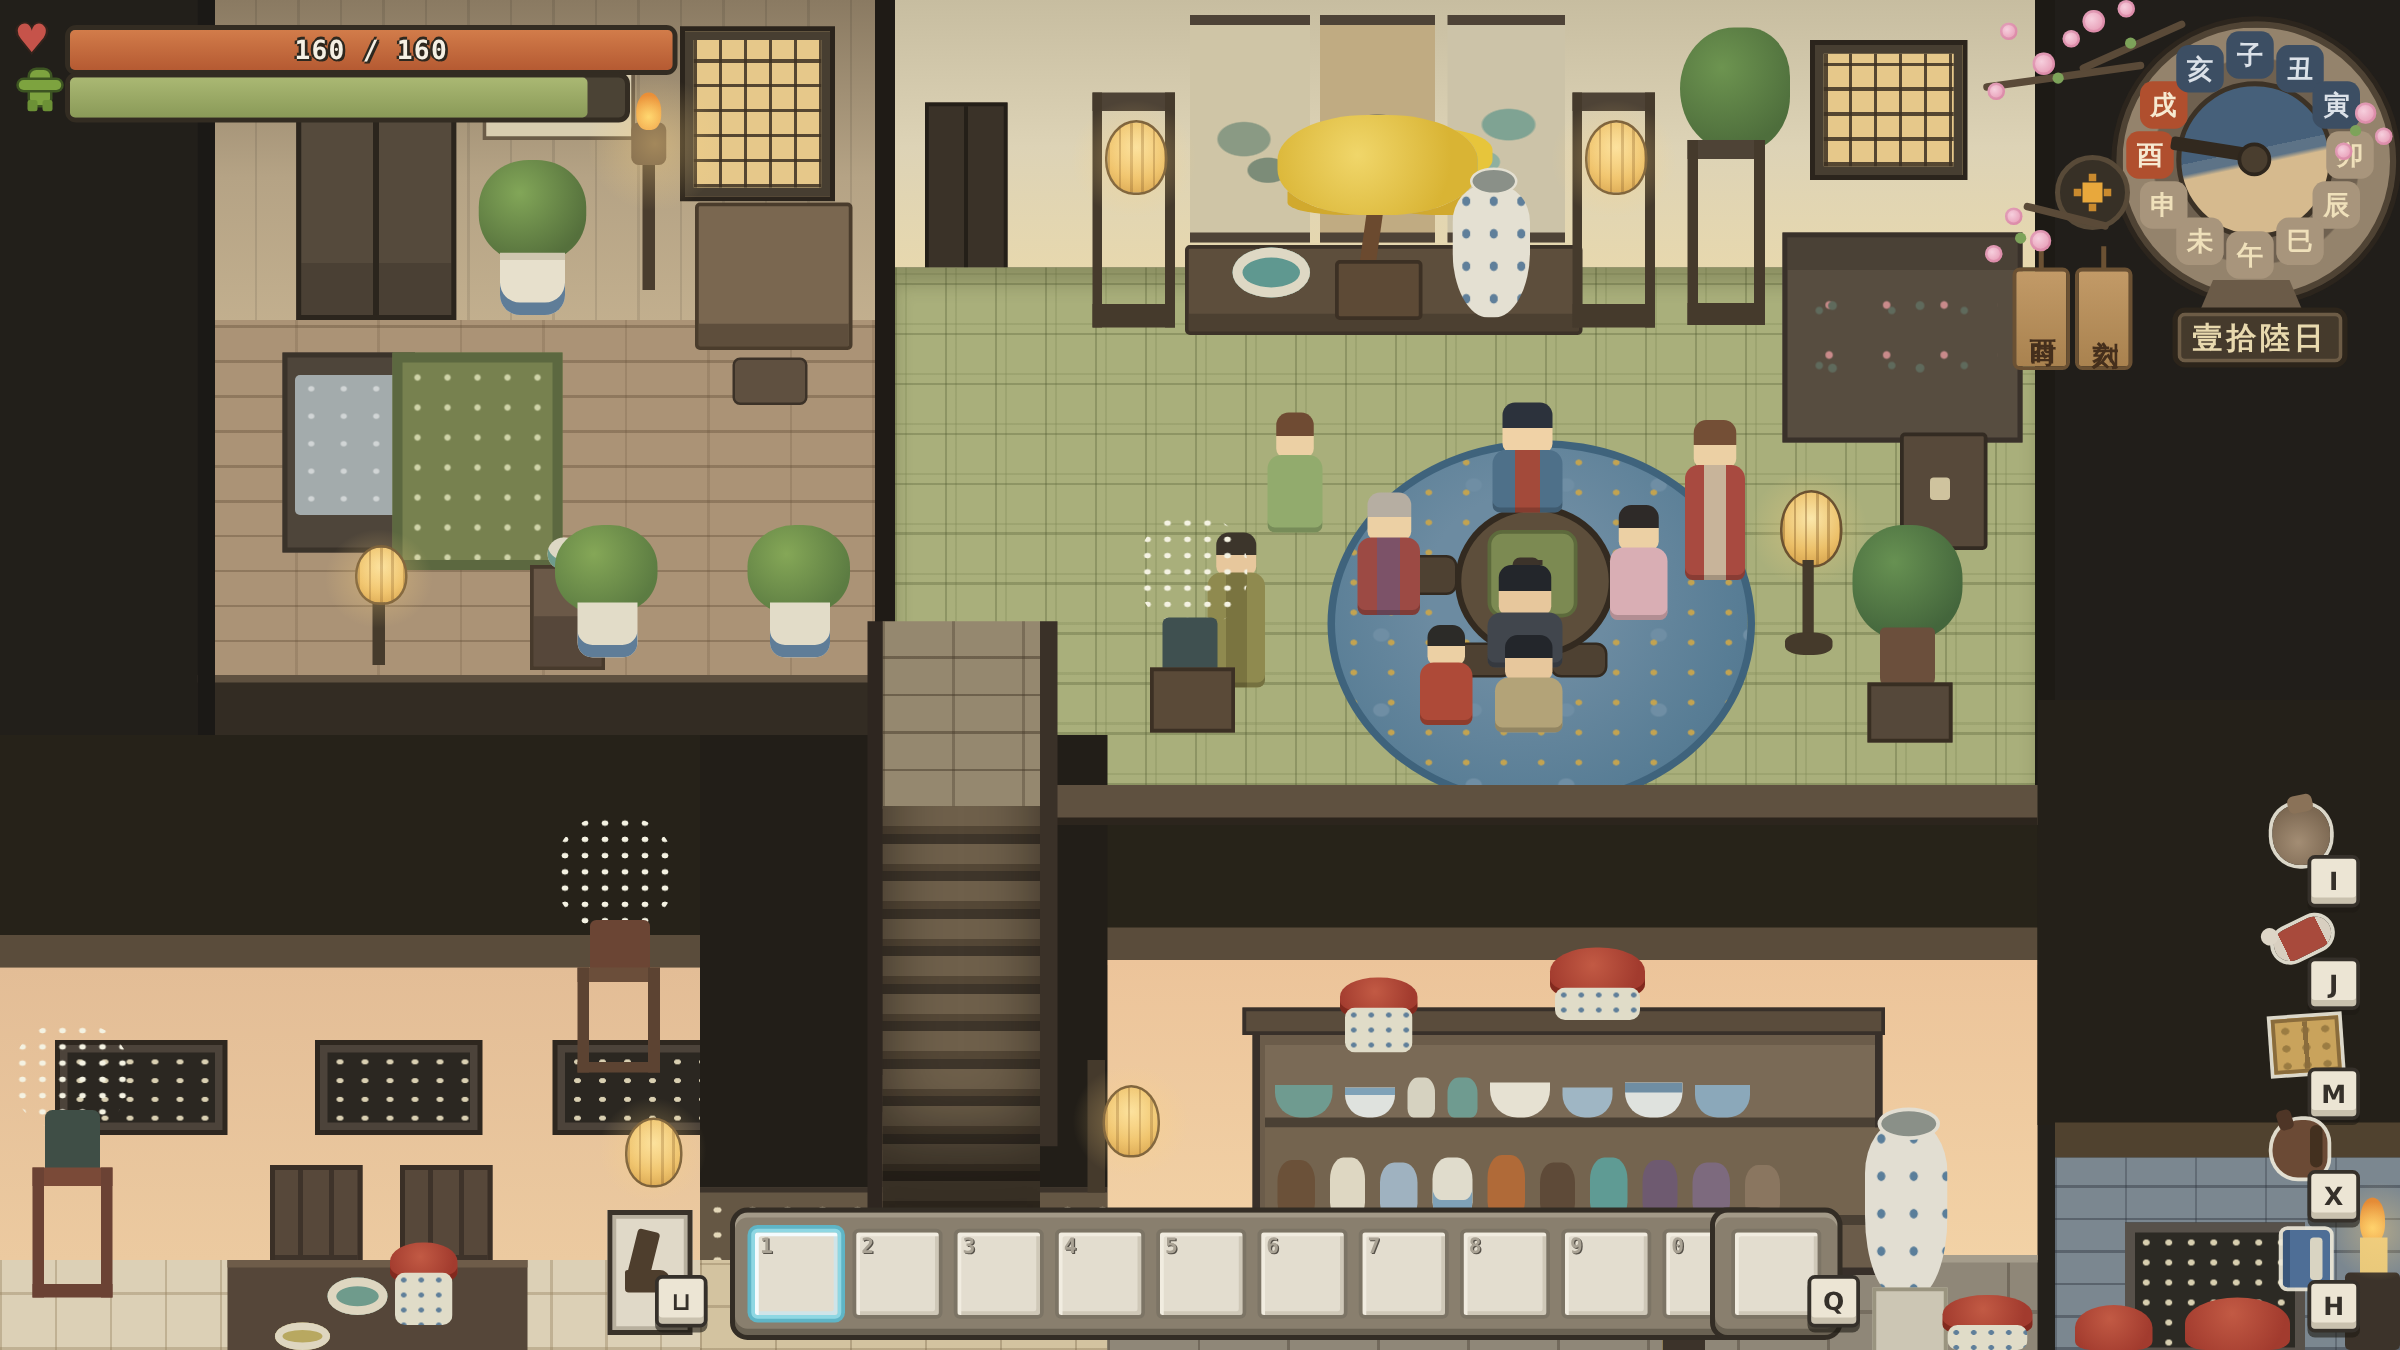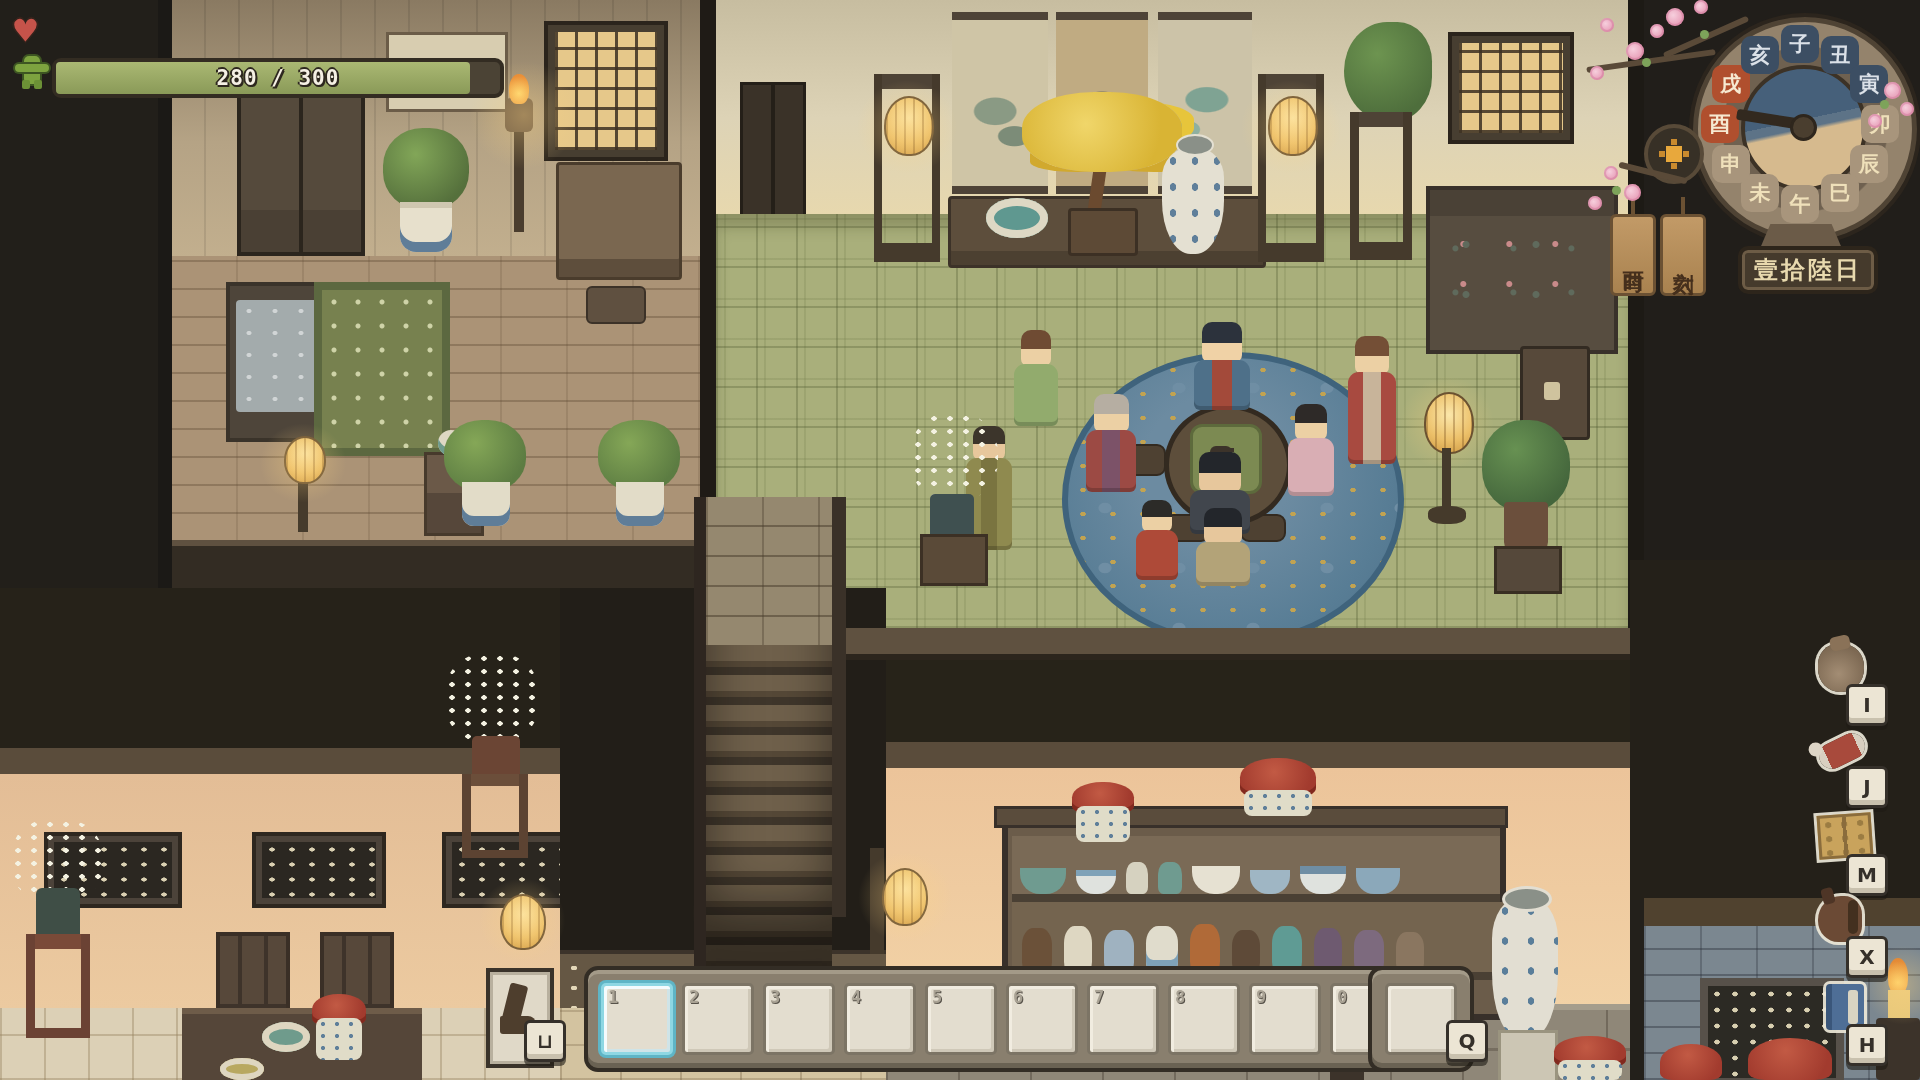--- a/index.html
+++ b/index.html
@@ -311,24 +311,27 @@
   <div class="s" style="left:1660px;top:1044px;width:62px;height:36px;border-radius:50% 50% 20% 20%;background:radial-gradient(circle at 45% 30%,#c25a44,#a23b2e 78%);z-index:3;"></div>
   <div class="s" style="left:1748px;top:1038px;width:84px;height:42px;border-radius:50% 50% 20% 20%;background:radial-gradient(circle at 45% 30%,#c25a44,#a23b2e 78%);z-index:3;"></div>
   <div class="s" style="left:1888px;top:958px;width:20px;height:36px;border-radius:50% 50% 40% 40%;background:radial-gradient(circle at 50% 68%,#ffd061,#e07f2a 80%);z-index:3;"></div>
   <div class="s" style="left:1888px;top:990px;width:22px;height:30px;background:#e8c87a;z-index:3;"></div>
   <div class="s" style="left:1876px;top:1018px;width:44px;height:62px;background:#3c332a;border-radius:4px;z-index:3;"></div>
   <div class="glow" style="left:1848px;top:930px;width:110px;height:110px;"></div>
   <div class="s" style="left:1644px;top:0;width:276px;height:560px;background:#211e1a;"></div>
   <div class="s" style="left:0;top:0;width:158px;height:588px;background:#221f1a;"></div>
 
   <div class="heart" style="left:14px;top:12px;">♥</div>
+  <div class="bar" style="left:52px;top:20px;width:482px;">
+    <div class="fill" style="width:100%;background:linear-gradient(#d27c4a,#b55a32);"></div>
+    <div class="txt">160 / 160</div>
+  </div>
   <div class="ginseng" style="left:24px;top:56px;"></div>
   <div class="bar" style="left:52px;top:58px;width:444px;">
     <div class="fill" style="width:93.3%;background:linear-gradient(#aab873,#8a9a58);"></div>
-    <div class="txt">280 / 300</div>
   </div>
 
   <div id="clock">
     <div class="cring"></div>
     <div style="position:absolute;left:5px;top:5px;width:214px;height:214px;">
         <div class="zcell znight" style="left: 88px; top: 8px;">子</div>
         <div class="zcell znight" style="left: 128px; top: 18.718px;">丑</div>
         <div class="zcell znight" style="left: 157.282px; top: 48px;">寅</div>
         <div class="zcell zday" style="left: 168px; top: 88px;">卯</div>
         <div class="zcell zday" style="left: 157.282px; top: 128px;">辰</div>

